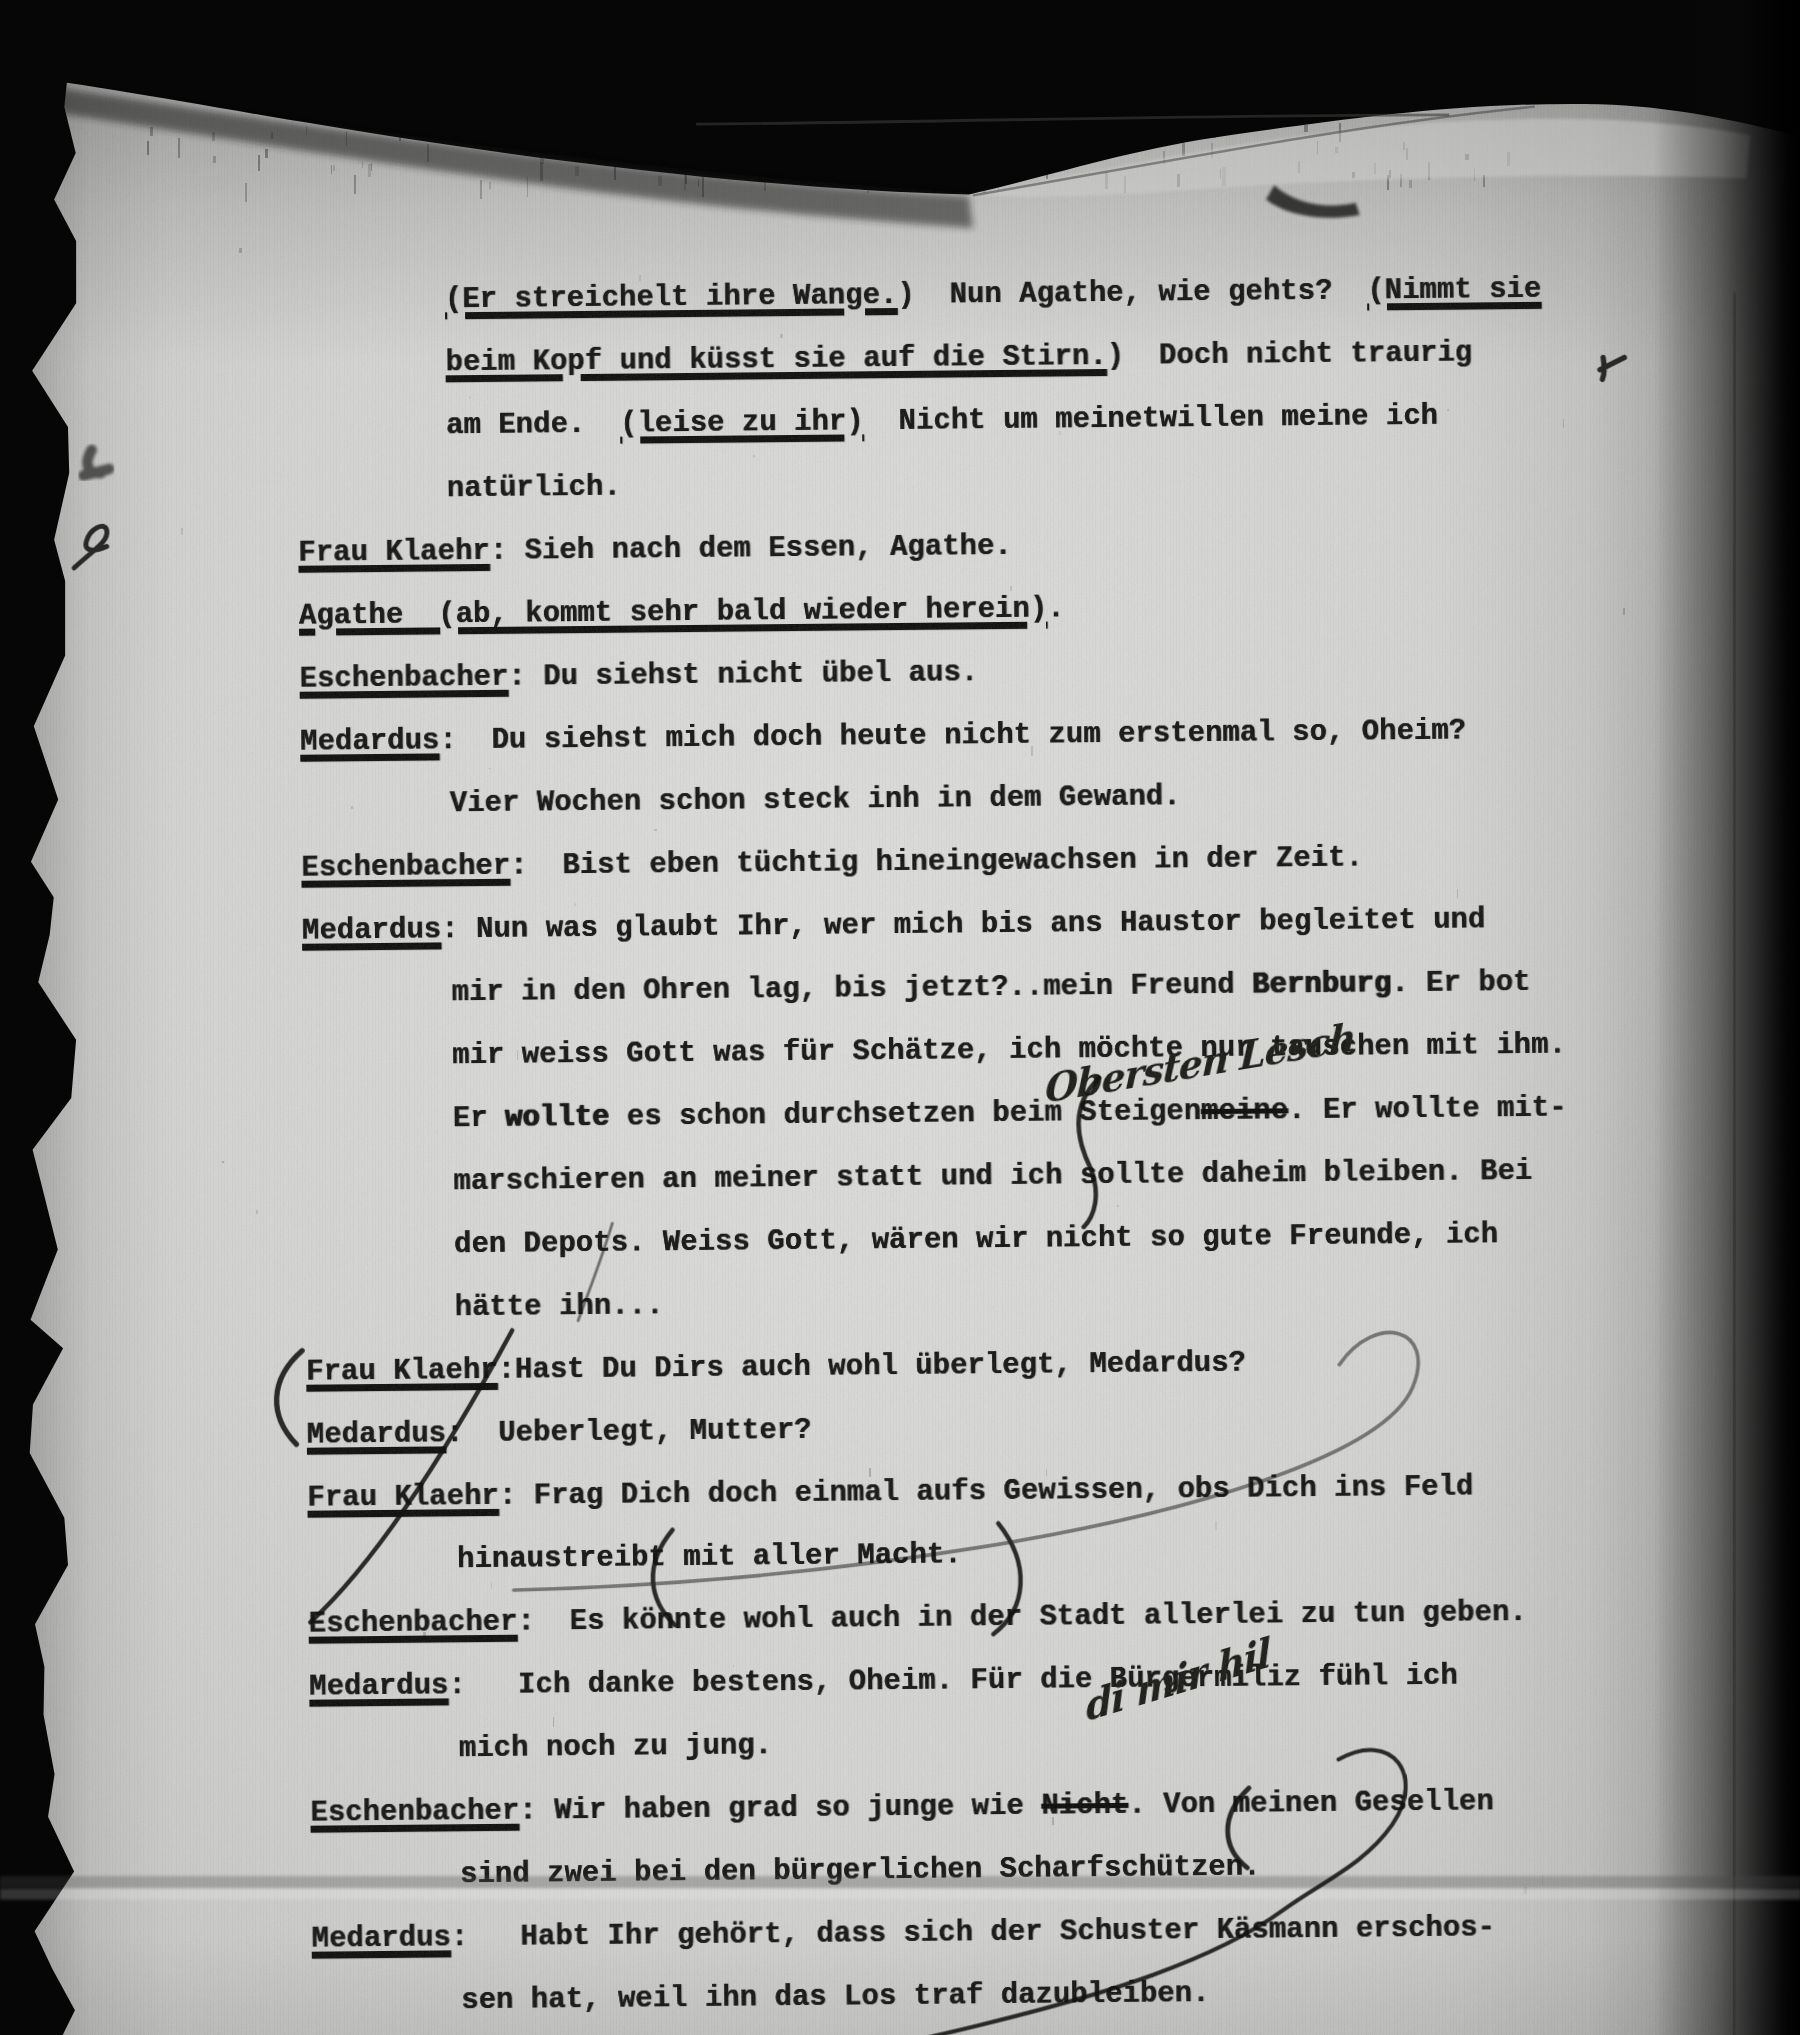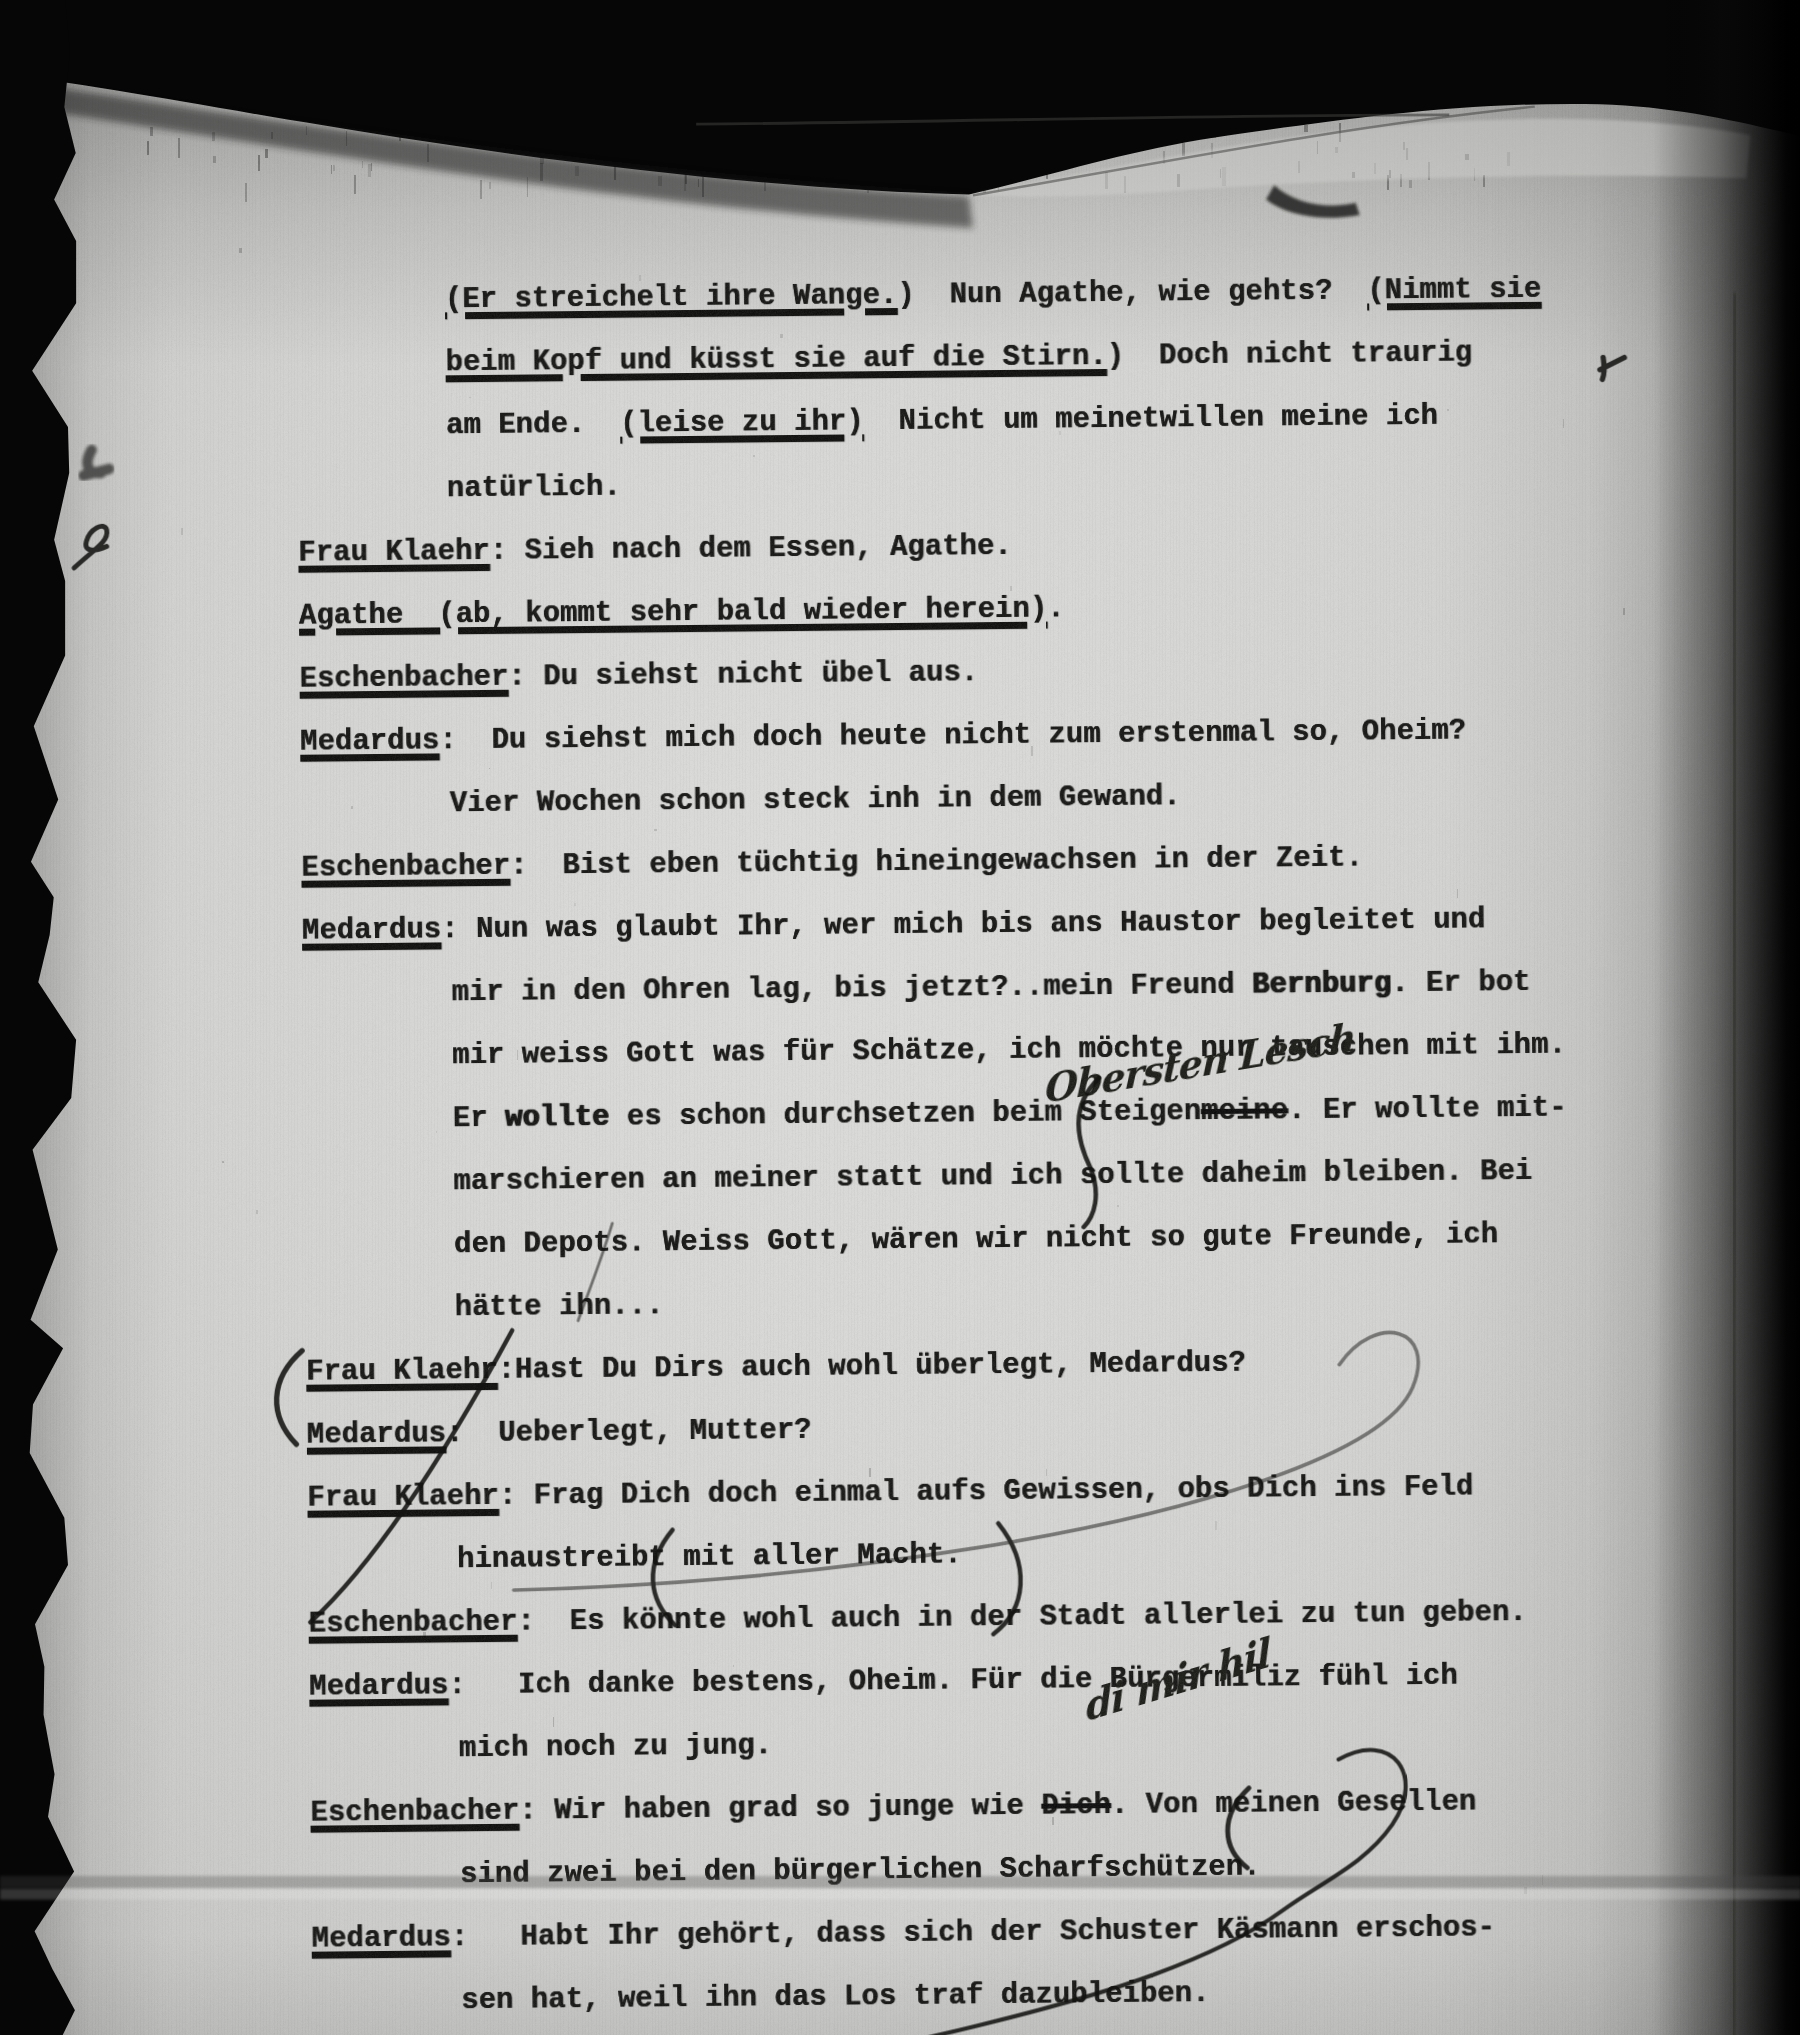--- a/index.html
+++ b/index.html
@@ -67,21 +67,21 @@
         <div class="line cont"><span class="seg">marschieren an meiner statt und ich sollte daheim bleiben. Bei</span></div>
         <div class="line cont"><span class="seg">den Depots. Weiss Gott, wären wir nicht so gute Freunde, ich</span></div>
         <div class="line cont"><span class="seg">hätte ihn...</span></div>
         <div class="line speaker"><span class="seg u">Frau Klaehr</span><span class="seg">:Hast Du Dirs auch wohl überlegt, Medardus?</span></div>
         <div class="line speaker"><span class="seg u">Medardus</span><span class="seg">:  Ueberlegt, Mutter?</span></div>
         <div class="line speaker"><span class="seg u">Frau Klaehr</span><span class="seg">: Frag Dich doch einmal aufs Gewissen, obs Dich ins Feld</span></div>
         <div class="line cont"><span class="seg">hinaustreibt mit aller Macht.</span></div>
         <div class="line speaker"><span class="seg u">Eschenbacher</span><span class="seg">:  Es könnte wohl auch in der Stadt allerlei zu tun geben.</span></div>
         <div class="line speaker"><span class="seg u">Medardus</span><span class="seg">:   Ich danke bestens, Oheim. Für die Bürgermiliz fühl ich</span></div>
         <div class="line cont"><span class="seg">mich noch zu jung.</span></div>
-        <div class="line speaker"><span class="seg u">Eschenbacher</span><span class="seg">: Wir haben grad so junge wie </span><span class="seg s">Dich</span><span class="seg">. Von meinen Gesellen</span></div>
+        <div class="line speaker"><span class="seg u">Eschenbacher</span><span class="seg">: Wir haben grad so junge wie </span><span class="seg s">Nicht</span><span class="seg">. Von meinen Gesellen</span></div>
         <div class="line cont"><span class="seg">sind zwei bei den bürgerlichen Scharfschützen.</span></div>
         <div class="line speaker"><span class="seg u">Medardus</span><span class="seg">:   Habt Ihr gehört, dass sich der Schuster Käsmann erschos-</span></div>
         <div class="line cont"><span class="seg">sen hat, weil ihn das Los traf dazubleiben.</span></div>
       </div>
     <div class="hw hw1">Obersten Lesch</div>
     <div class="hw hw2">di mir hil</div>
 
   </div>
 
   <div id="noise">

